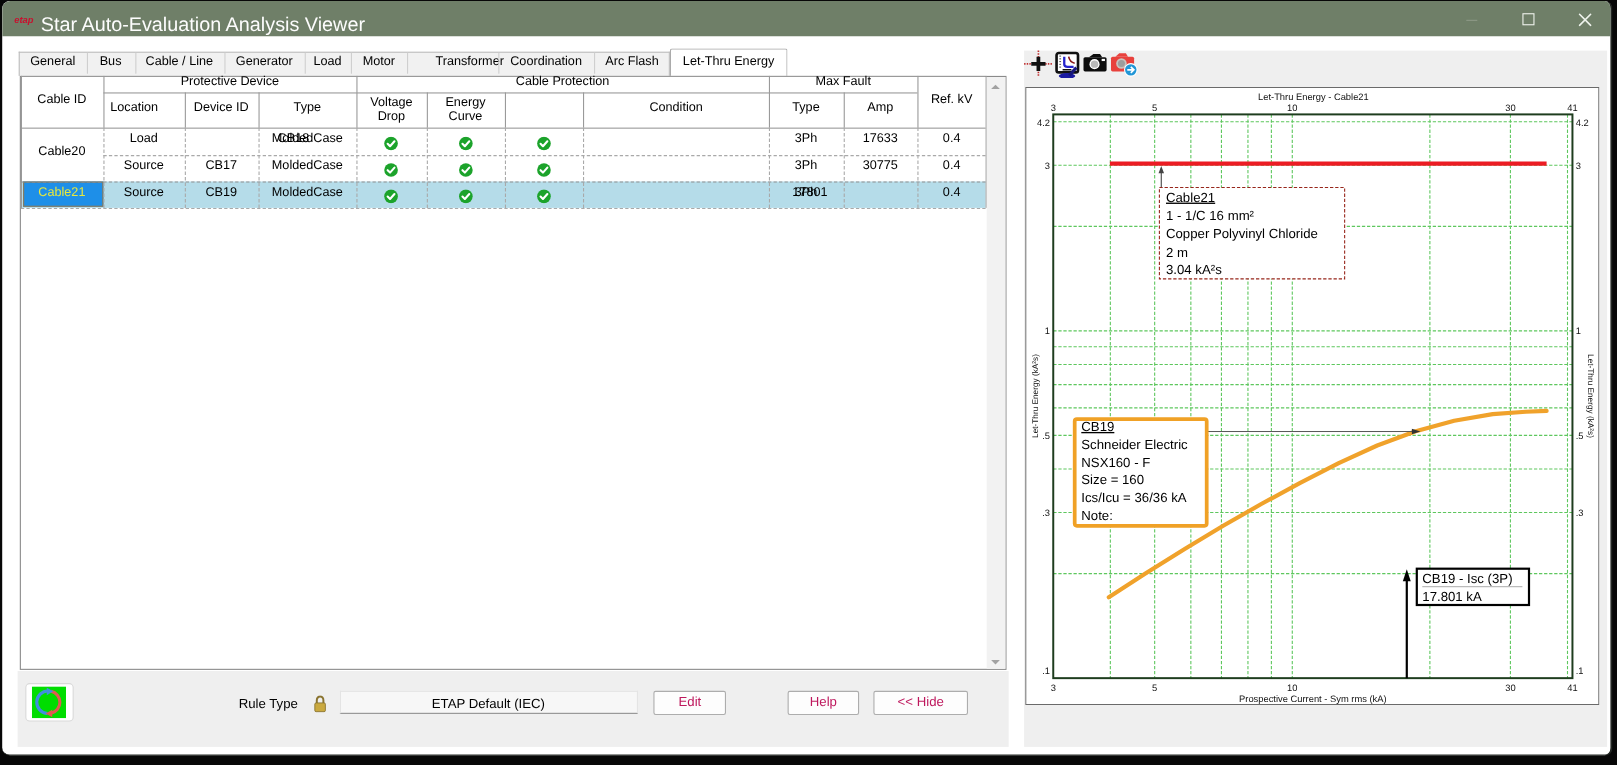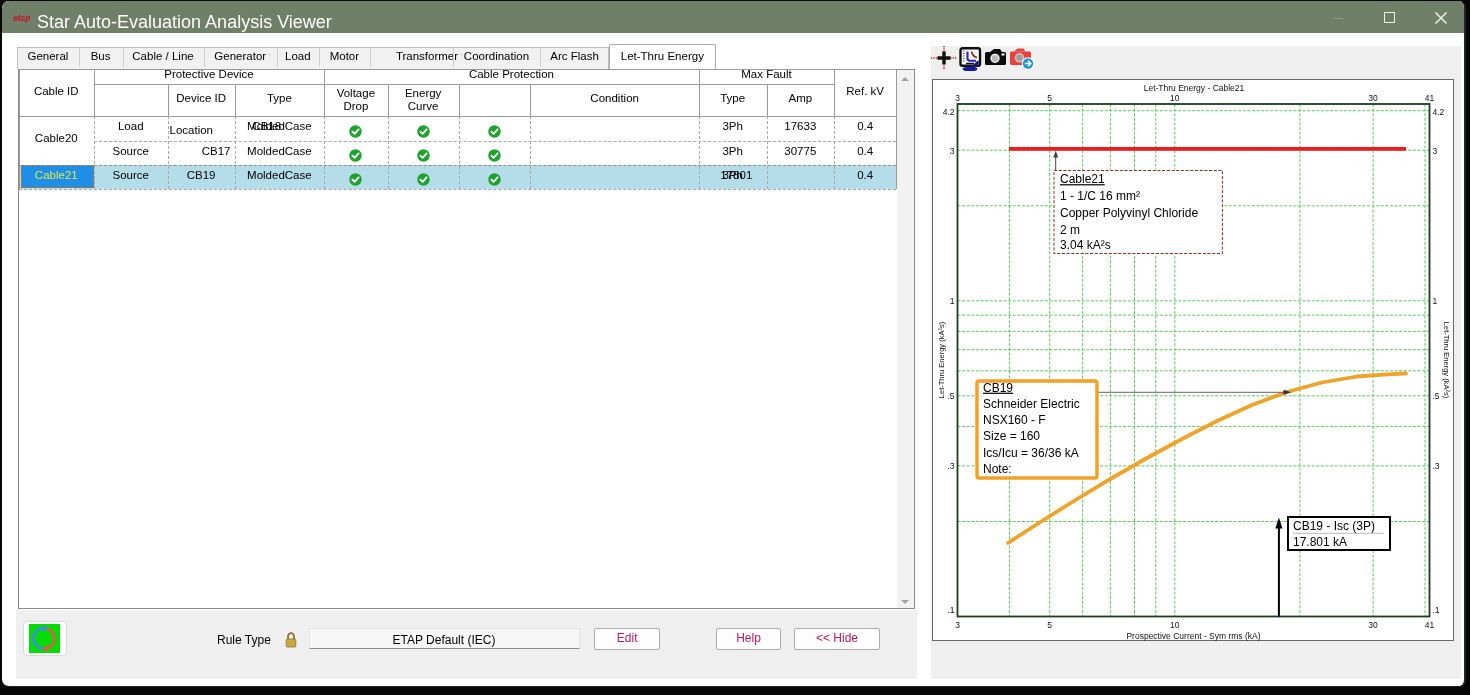--- a/index.html
+++ b/index.html
@@ -66,21 +66,21 @@
     <div class="abs" style="left:764.5px;top:115.4px;width:0;height:72.19999999999999px;border-left:1px dashed #a9a9a9;"></div>
     <div class="abs" style="left:832.1px;top:115.4px;width:0;height:72.19999999999999px;border-left:1px dashed #a9a9a9;"></div>
     <div class="abs" style="left:92px;top:139.5px;width:802.2px;height:0;border-top:1px dashed #a9a9a9;"></div>
     <div class="abs" style="left:16.5px;top:163.5px;width:877.7px;height:0;border-top:1px dashed #8f8f8f;"></div>
     <div class="abs" style="left:16.5px;top:187.6px;width:877.7px;height:0;border-top:1px dashed #a9a9a9;"></div>
 <div class="abs t11" style="left:-25.75px;top:83.85px;width:160px;text-align:center;">Cable ID</div>
     <div class="abs t11" style="left:127.0px;top:67.3px;width:160px;text-align:center;">Protective Device</div>
     <div class="abs t11" style="left:429.45px;top:67.3px;width:160px;text-align:center;">Cable Protection</div>
     <div class="abs t11" style="left:684.5px;top:67.3px;width:160px;text-align:center;">Max Fault</div>
     <div class="abs t11" style="left:783.1500000000001px;top:83.85px;width:160px;text-align:center;">Ref. kV</div>
-    <div class="abs t11" style="left:51px;top:91.35px;width:160px;text-align:right;margin-top:32px;">Location</div>
+    <div class="abs t11" style="left:40px;top:91.35px;width:160px;text-align:center;">Location</div>
     <div class="abs t11" style="left:119.15px;top:91.35px;width:160px;text-align:center;">Device ID</div>
     <div class="abs t11" style="left:197.39999999999998px;top:91.35px;width:160px;text-align:center;">Type</div>
     <div class="abs t11" style="left:273.85px;top:86.35px;width:160px;text-align:center;line-height:13px;padding-top:0px">Voltage<br>Drop</div>
     <div class="abs t11" style="left:341.15px;top:86.35px;width:160px;text-align:center;line-height:13px;padding-top:0px">Energy<br>Curve</div>
     <div class="abs t11" style="left:532.65px;top:91.35px;width:160px;text-align:center;">Condition</div>
     <div class="abs t11" style="left:650.7px;top:91.35px;width:160px;text-align:center;">Type</div>
     <div class="abs t11" style="left:718.3px;top:91.35px;width:160px;text-align:center;">Amp</div>
     <div class="abs t11" style="left:-25.75px;top:131.45px;width:160px;text-align:center;">Cable20</div>
     <div class="abs t11" style="left:-25.75px;top:167.55px;width:160px;text-align:center;"><span style="color:#e8e83c">Cable21</span></div>
     <div class="abs t11" style="left:48.75px;top:119.45px;width:160px;text-align:center;">Load</div>
@@ -95,21 +95,21 @@
         <path d="M3.4 6.7 L5.6 8.9 L9.6 4.4" stroke="#fff" stroke-width="1.9" fill="none" stroke-linecap="round" stroke-linejoin="round"></path>
       </svg></div>
     <div class="abs" style="left:486.0px;top:120.95px"><svg width="13" height="13" viewBox="0 0 13 13" style="vertical-align:middle">
         <circle cx="6.5" cy="6.5" r="6.2" fill="#1ca32b"></circle>
         <path d="M3.4 6.7 L5.6 8.9 L9.6 4.4" stroke="#fff" stroke-width="1.9" fill="none" stroke-linecap="round" stroke-linejoin="round"></path>
       </svg></div>
     <div class="abs t11" style="left:650.7px;top:119.45px;width:160px;text-align:center;">3Ph</div>
     <div class="abs t11" style="left:718.3px;top:119.45px;width:160px;text-align:center;">17633</div>
     <div class="abs t11" style="left:783.1500000000001px;top:119.45px;width:160px;text-align:center;">0.4</div>
     <div class="abs t11" style="left:48.75px;top:143.5px;width:160px;text-align:center;">Source</div>
-    <div class="abs t11" style="left:119.15px;top:143.5px;width:160px;text-align:center;padding-left:15px;">CB17</div>
+    <div class="abs t11" style="left:119.15px;top:143.5px;width:160px;text-align:center;">CB17</div>
     <div class="abs t11" style="left:197.39999999999998px;top:143.5px;width:160px;text-align:center;">MoldedCase</div>
     <div class="abs" style="left:347.35px;top:145.0px"><svg width="13" height="13" viewBox="0 0 13 13" style="vertical-align:middle">
         <circle cx="6.5" cy="6.5" r="6.2" fill="#1ca32b"></circle>
         <path d="M3.4 6.7 L5.6 8.9 L9.6 4.4" stroke="#fff" stroke-width="1.9" fill="none" stroke-linecap="round" stroke-linejoin="round"></path>
       </svg></div>
     <div class="abs" style="left:414.65px;top:145.0px"><svg width="13" height="13" viewBox="0 0 13 13" style="vertical-align:middle">
         <circle cx="6.5" cy="6.5" r="6.2" fill="#1ca32b"></circle>
         <path d="M3.4 6.7 L5.6 8.9 L9.6 4.4" stroke="#fff" stroke-width="1.9" fill="none" stroke-linecap="round" stroke-linejoin="round"></path>
       </svg></div>
     <div class="abs" style="left:486.0px;top:145.0px"><svg width="13" height="13" viewBox="0 0 13 13" style="vertical-align:middle">

